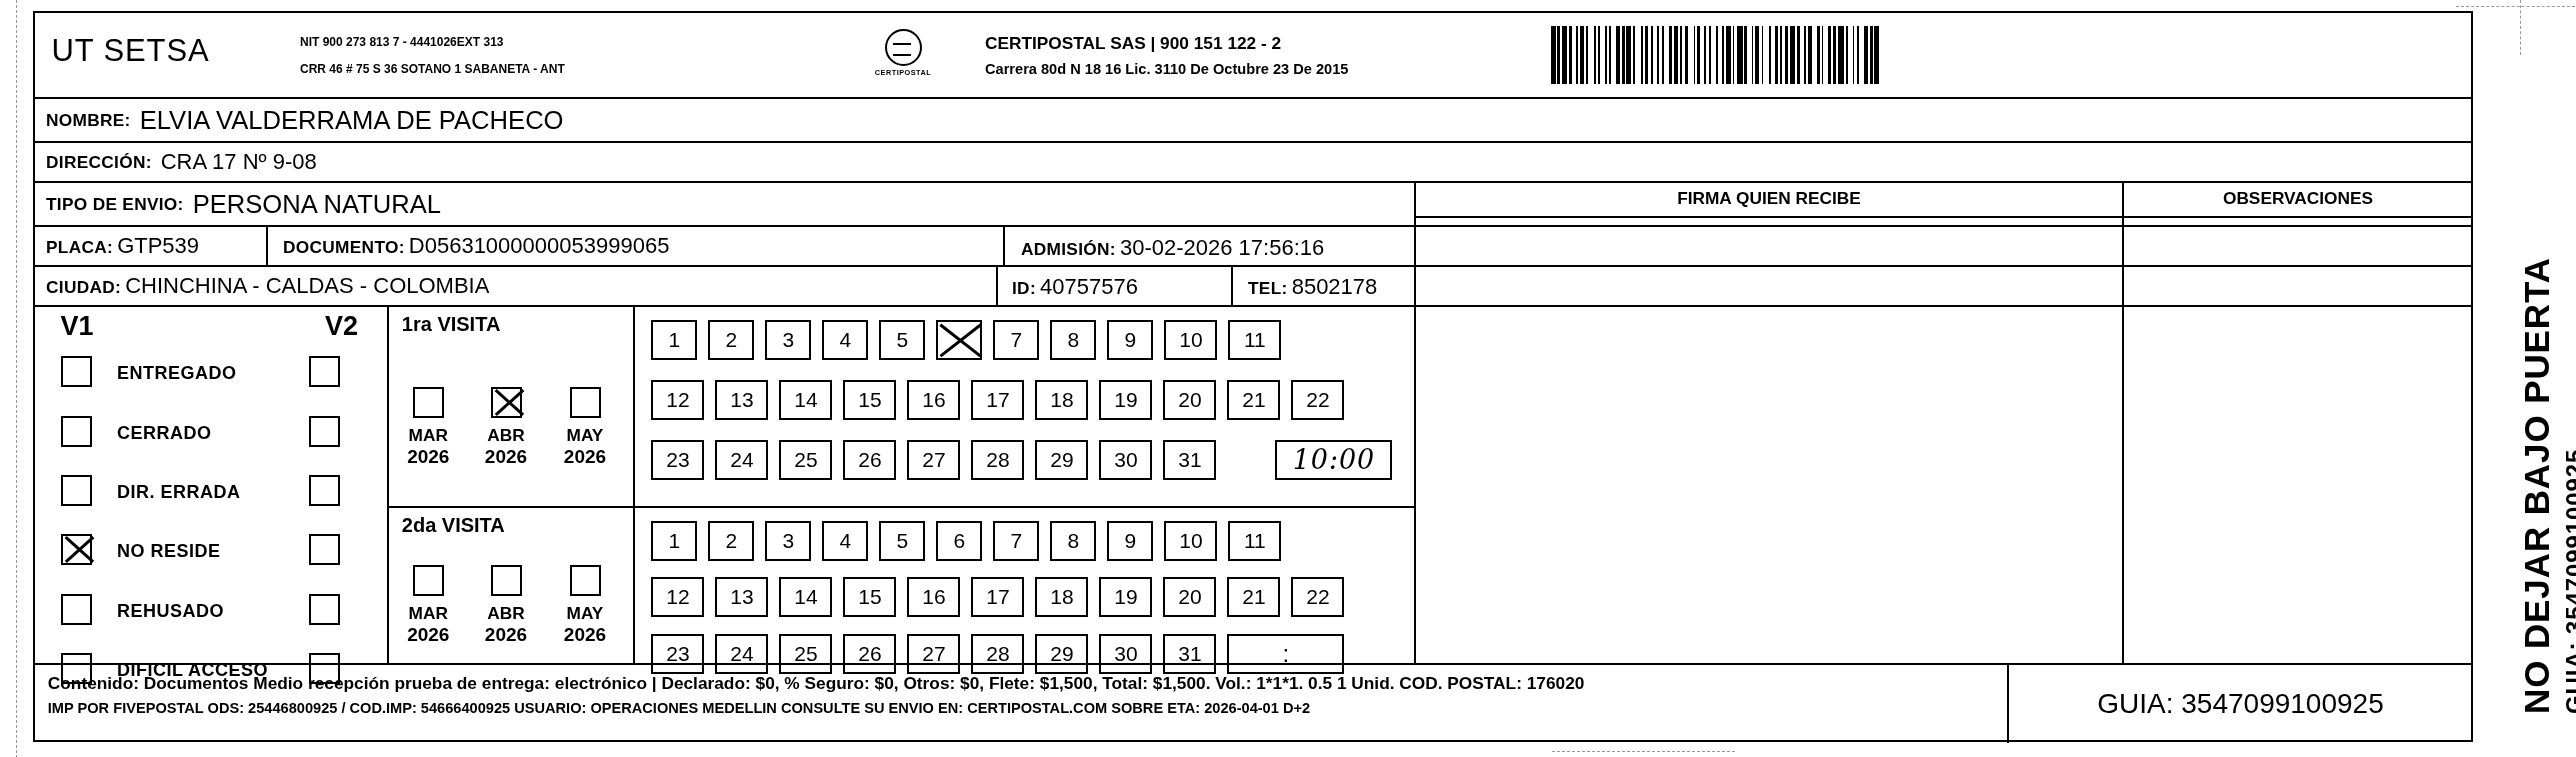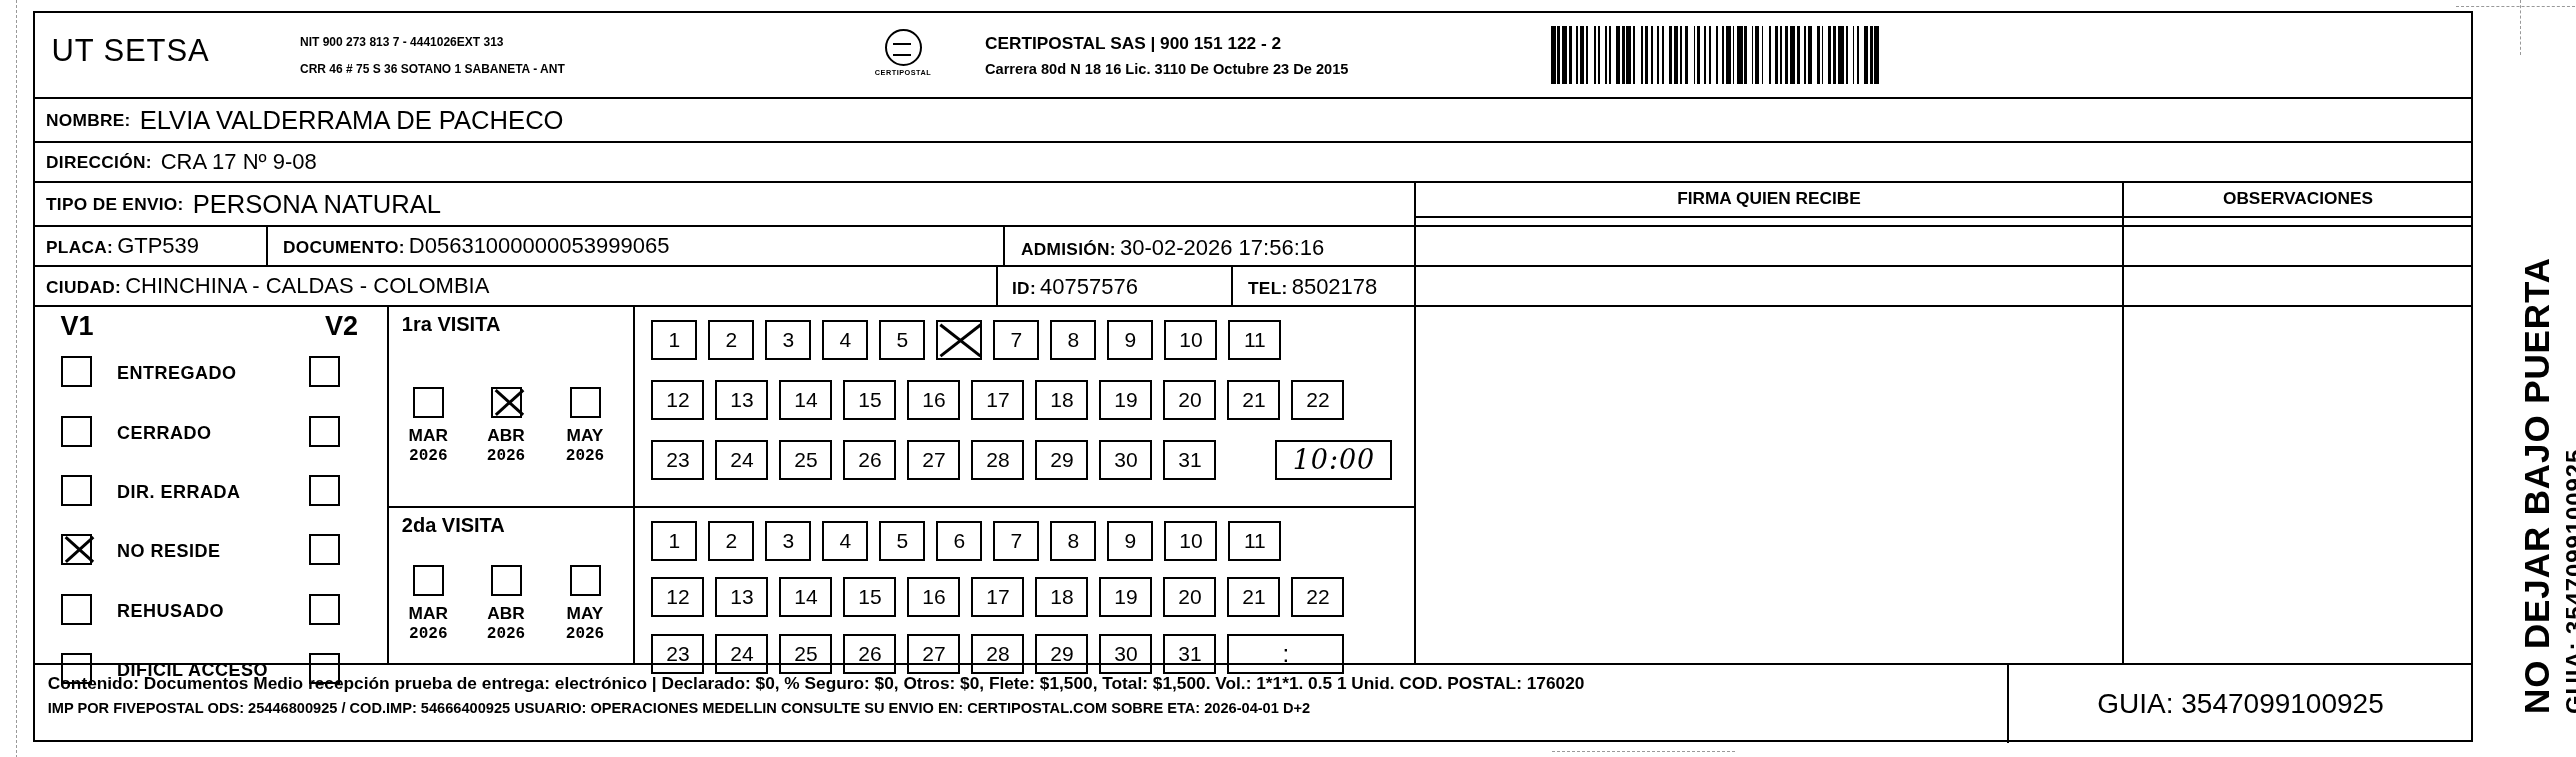--- a/index.html
+++ b/index.html
@@ -275,21 +275,21 @@
   .month .box.x:before, .month .box.x:after {
     content: "";
     position: absolute;
     left: -1.8px; top: 12px;
     width: 37px; height: 2.7px;
     background: #000;
   }
   .month .box.x:before { transform: rotate(42deg); }
   .month .box.x:after  { transform: rotate(-42deg); }
   .month .nm { font-size: 17.3px; font-weight: bold; line-height: 21px; }
-  .month .yr { font-size: 16px; font-weight: bold; line-height: 21px; font-family: Liberation Mono, monospace; }
+  .month .yr { font-size: 19px; font-weight: bold; line-height: 21px; }
 
   
   .daygrid {
     position: absolute;
     left: 598px;
     width: 781px;
     box-sizing: border-box;
     border-left: 2.7px solid #000;
   }
   .dayrow {

